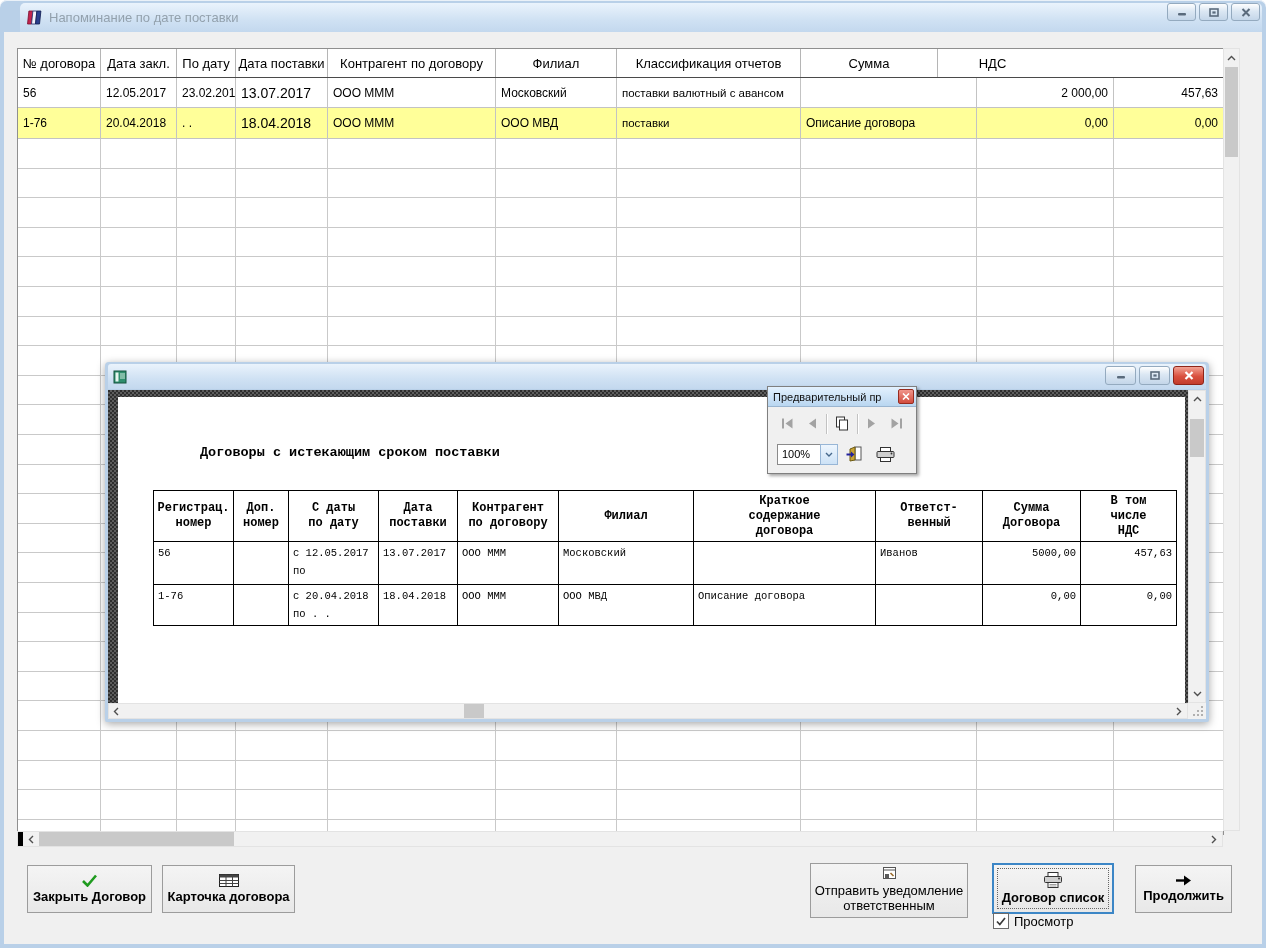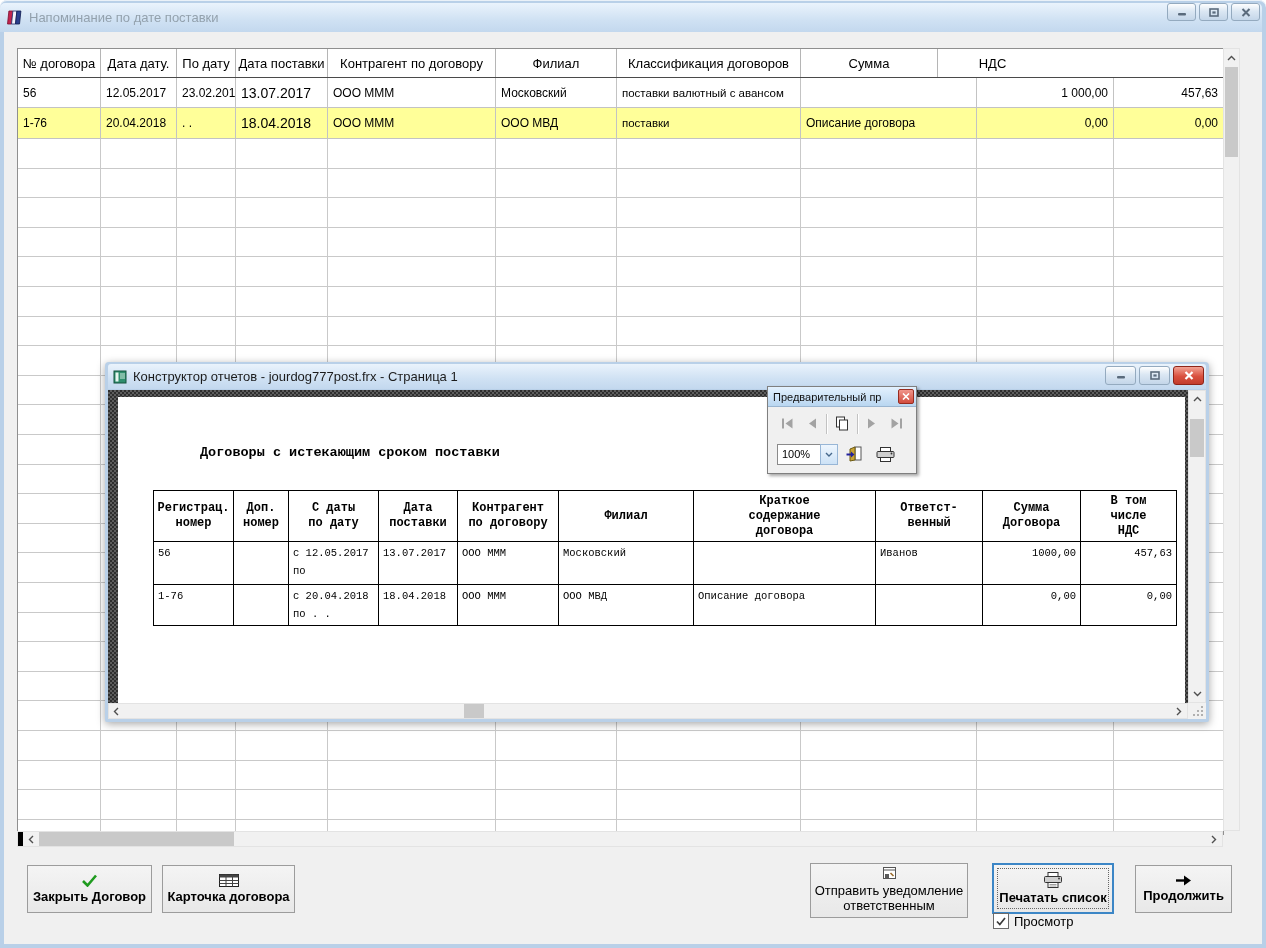--- a/index.html
+++ b/index.html
@@ -1,21 +1,21 @@
 <!DOCTYPE html>
 <html><head>
 <meta charset="utf-8">
 <style>
   html,body{margin:0;padding:0;width:1266px;height:948px;background:#fff;overflow:hidden;
     font-family:"Liberation Sans",sans-serif;}
   .abs{position:absolute;}
   
   #frame{position:absolute;inset:0;background:#b9d0e8;border-radius:7px 7px 0 0;
     box-shadow:inset 0 1px 0 rgba(255,255,255,.7);}
-  #titlebar{position:absolute;left:0;top:3px;right:4px;height:29px;border-radius:5px 5px 0 0;
+  #titlebar{position:absolute;left:20px;top:3px;right:4px;height:29px;border-radius:5px 5px 0 0;
     background:linear-gradient(#eaf3fc,#cfe1f3 60%,#c3d8ee);display:flex;align-items:center;padding-left:6px;}
   #titlebar .ttl{color:#93a1ad;font-size:13px;margin-left:6px;}
   .winbtns{position:absolute;right:6px;top:3px;display:flex;gap:3px;}
   .wbtn{width:27px;height:16px;border:1px solid #94aabf;border-radius:3px;
     background:linear-gradient(#fefefe,#dbe7f3 45%,#c4d6e9);display:flex;align-items:center;justify-content:center;}
   .wbtn svg{display:block;}
   .wbtn.red{background:linear-gradient(#f2a293,#d9503f 55%,#c23c2c);border-color:#8e2418;}
   #client{position:absolute;left:4px;top:32px;right:4px;bottom:4px;background:#f0f0f0;}
   
   #grid{position:absolute;left:17px;top:48px;width:1205px;background:#fff;border:1px solid #8f8f8f;box-sizing:content-box;}
@@ -124,39 +124,39 @@
           <path d="M1.5 1 L8.5 8 M8.5 1 L1.5 8" stroke="#5a6b7c" stroke-width="2"></path>
         </svg>
     </div>
   </div>
 
   <div id="client"></div>
 
   <div id="grid">
     <div class="g-hrow">
       <div class="g-hcell c0">№ договора</div>
-      <div class="g-hcell c1">Дата дату.</div>
+      <div class="g-hcell c1">Дата закл.</div>
       <div class="g-hcell c2">По дату</div>
       <div class="g-hcell c3">Дата поставки</div>
       <div class="g-hcell c4">Контрагент по договору</div>
       <div class="g-hcell c5">Филиал</div>
-      <div class="g-hcell c6">Классификация договоров</div>
+      <div class="g-hcell c6">Классификация отчетов</div>
       <div class="g-hcell c8">Сумма</div>
       <div class="g-hcell c9" style="border-right:none">НДС</div>
     </div>
     <div class="g-row" style="height:29px">
       <div class="g-cell c0">56</div>
       <div class="g-cell c1">12.05.2017</div>
       <div class="g-cell c2">23.02.2018</div>
       <div class="g-cell c3 big">13.07.2017</div>
       <div class="g-cell c4">ООО МММ</div>
       <div class="g-cell c5">Московский</div>
       <div class="g-cell c6" style="font-size:11.5px">поставки валютный с авансом</div>
       <div class="g-cell c7"></div>
-      <div class="g-cell c8 num">1 000,00</div>
+      <div class="g-cell c8 num">2 000,00</div>
       <div class="g-cell c9 num" style="border-right:none">457,63</div>
     </div>
     <div class="g-row sel" style="height:30px">
       <div class="g-cell c0">1-76</div>
       <div class="g-cell c1">20.04.2018</div>
       <div class="g-cell c2">. .</div>
       <div class="g-cell c3 big">18.04.2018</div>
       <div class="g-cell c4">ООО МММ</div>
       <div class="g-cell c5">ООО МВД</div>
       <div class="g-cell c6" style="font-size:11.5px">поставки</div>
@@ -227,21 +227,21 @@
 ответственным</span>
   </div>
   <div class="btn focus" style="left:992px;top:863px;width:118px;height:47px;">
     <svg width="20" height="16" viewBox="0 0 20 16">
       <rect x="5" y="0.5" width="10" height="4" fill="#fff" stroke="#333"></rect>
       <rect x="1.5" y="4.5" width="17" height="6" rx="1" fill="#cfcfcf" stroke="#333"></rect>
       <circle cx="16" cy="6.5" r="0.9" fill="#333"></circle>
       <rect x="5" y="10.5" width="10" height="5" fill="#fff" stroke="#333"></rect>
       <path d="M6.5 12.5h7 M6.5 14h7" stroke="#888" stroke-width="0.8"></path>
     </svg>
-    <span class="lbl">Печатать список</span>
+    <span class="lbl">Договор список</span>
   </div>
   <div class="btn" style="left:1135px;top:865px;width:95px;height:46px;text-align:right;">
     <svg width="17" height="11" viewBox="0 0 17 11">
       <path d="M1 5.5h9" stroke="#000" stroke-width="2.4"></path>
         <path d="M9 0.5 L16 5.5 L9 10.5 Z" fill="#000"></path>
     </svg>
     <span class="lbl">Продолжить</span>
   </div>
   <div id="chkrow">
     <div id="chkbox">
@@ -253,21 +253,20 @@
   </div>
 </div>
 
 <div id="rwin">
   <div id="rtitle">
     <svg width="14" height="14" viewBox="0 0 14 14">
       <rect x="1" y="1" width="12" height="12" fill="#2f8e6e" stroke="#14523c"></rect>
       <rect x="2.5" y="2.5" width="3" height="9" fill="#e8f5ee"></rect>
       <path d="M7 4h5 M7 6h5 M7 8h5" stroke="#d4ebe0" stroke-width="1"></path>
     </svg>
-    <span class="ttl">Конструктор отчетов - jourdog777post.frx - Страница 1</span>
   </div>
   <div class="winbtns" style="right:5px;top:4px;">
     <div class="wbtn" style="width:29px;height:17px">
       <svg width="10" height="9" viewBox="0 0 10 9">
           <rect x="1" y="5" width="8" height="2.5" rx="1" fill="#5a6b7c"></rect>
         </svg>
     </div>
     <div class="wbtn" style="width:29px;height:17px">
       <svg width="10" height="9" viewBox="0 0 10 9">
           <rect x="1" y="1" width="8" height="7" fill="none" stroke="#5a6b7c" stroke-width="1.6"></rect>
@@ -311,21 +310,21 @@
         <div class="r-row" style="height:42px">
           <div class="r-cell r0">56</div>
           <div class="r-cell r1"></div>
           <div class="r-cell r2">с 12.05.2017
 по 23.02.2018</div>
           <div class="r-cell r3">13.07.2017</div>
           <div class="r-cell r4">ООО МММ</div>
           <div class="r-cell r5">Московский</div>
           <div class="r-cell r6"></div>
           <div class="r-cell r7">Иванов</div>
-          <div class="r-cell r8 num">1000,00</div>
+          <div class="r-cell r8 num">5000,00</div>
           <div class="r-cell r9 num" style="border-right:none">457,63</div>
         </div>
         <div class="r-row" style="height:40px;border-bottom:none">
           <div class="r-cell r0">1-76</div>
           <div class="r-cell r1"></div>
           <div class="r-cell r2">с 20.04.2018
 по  .  .</div>
           <div class="r-cell r3">18.04.2018</div>
           <div class="r-cell r4">ООО МММ</div>
           <div class="r-cell r5">ООО МВД</div>

